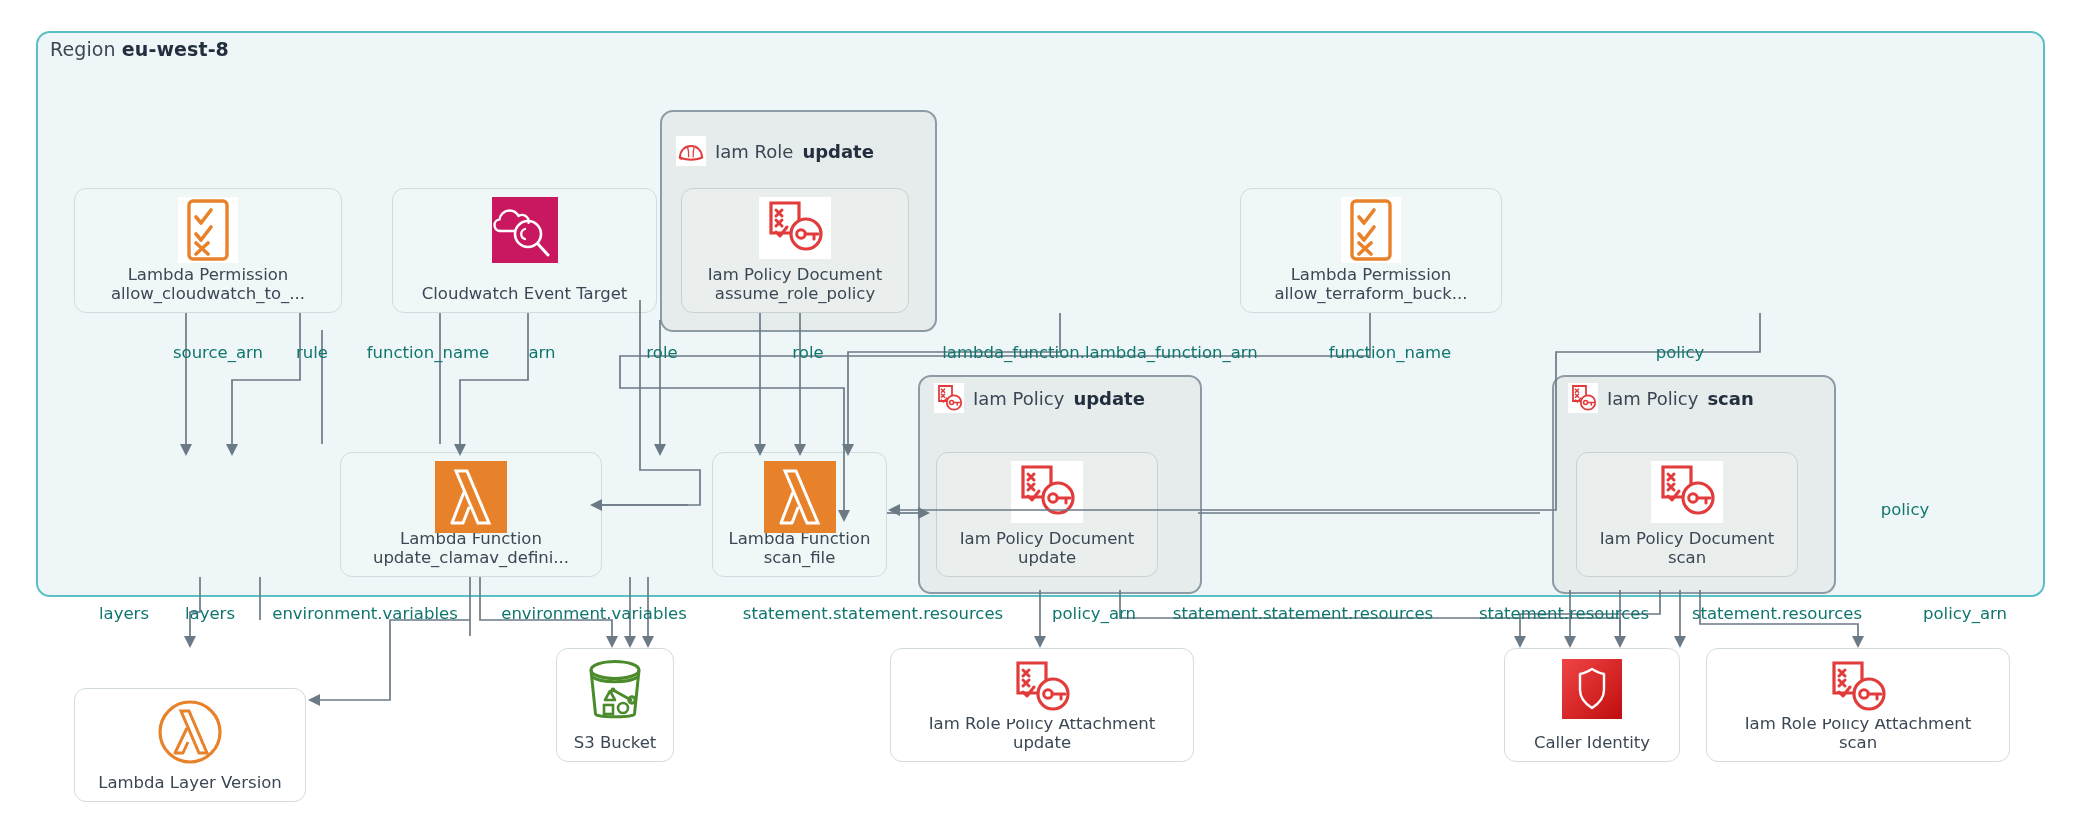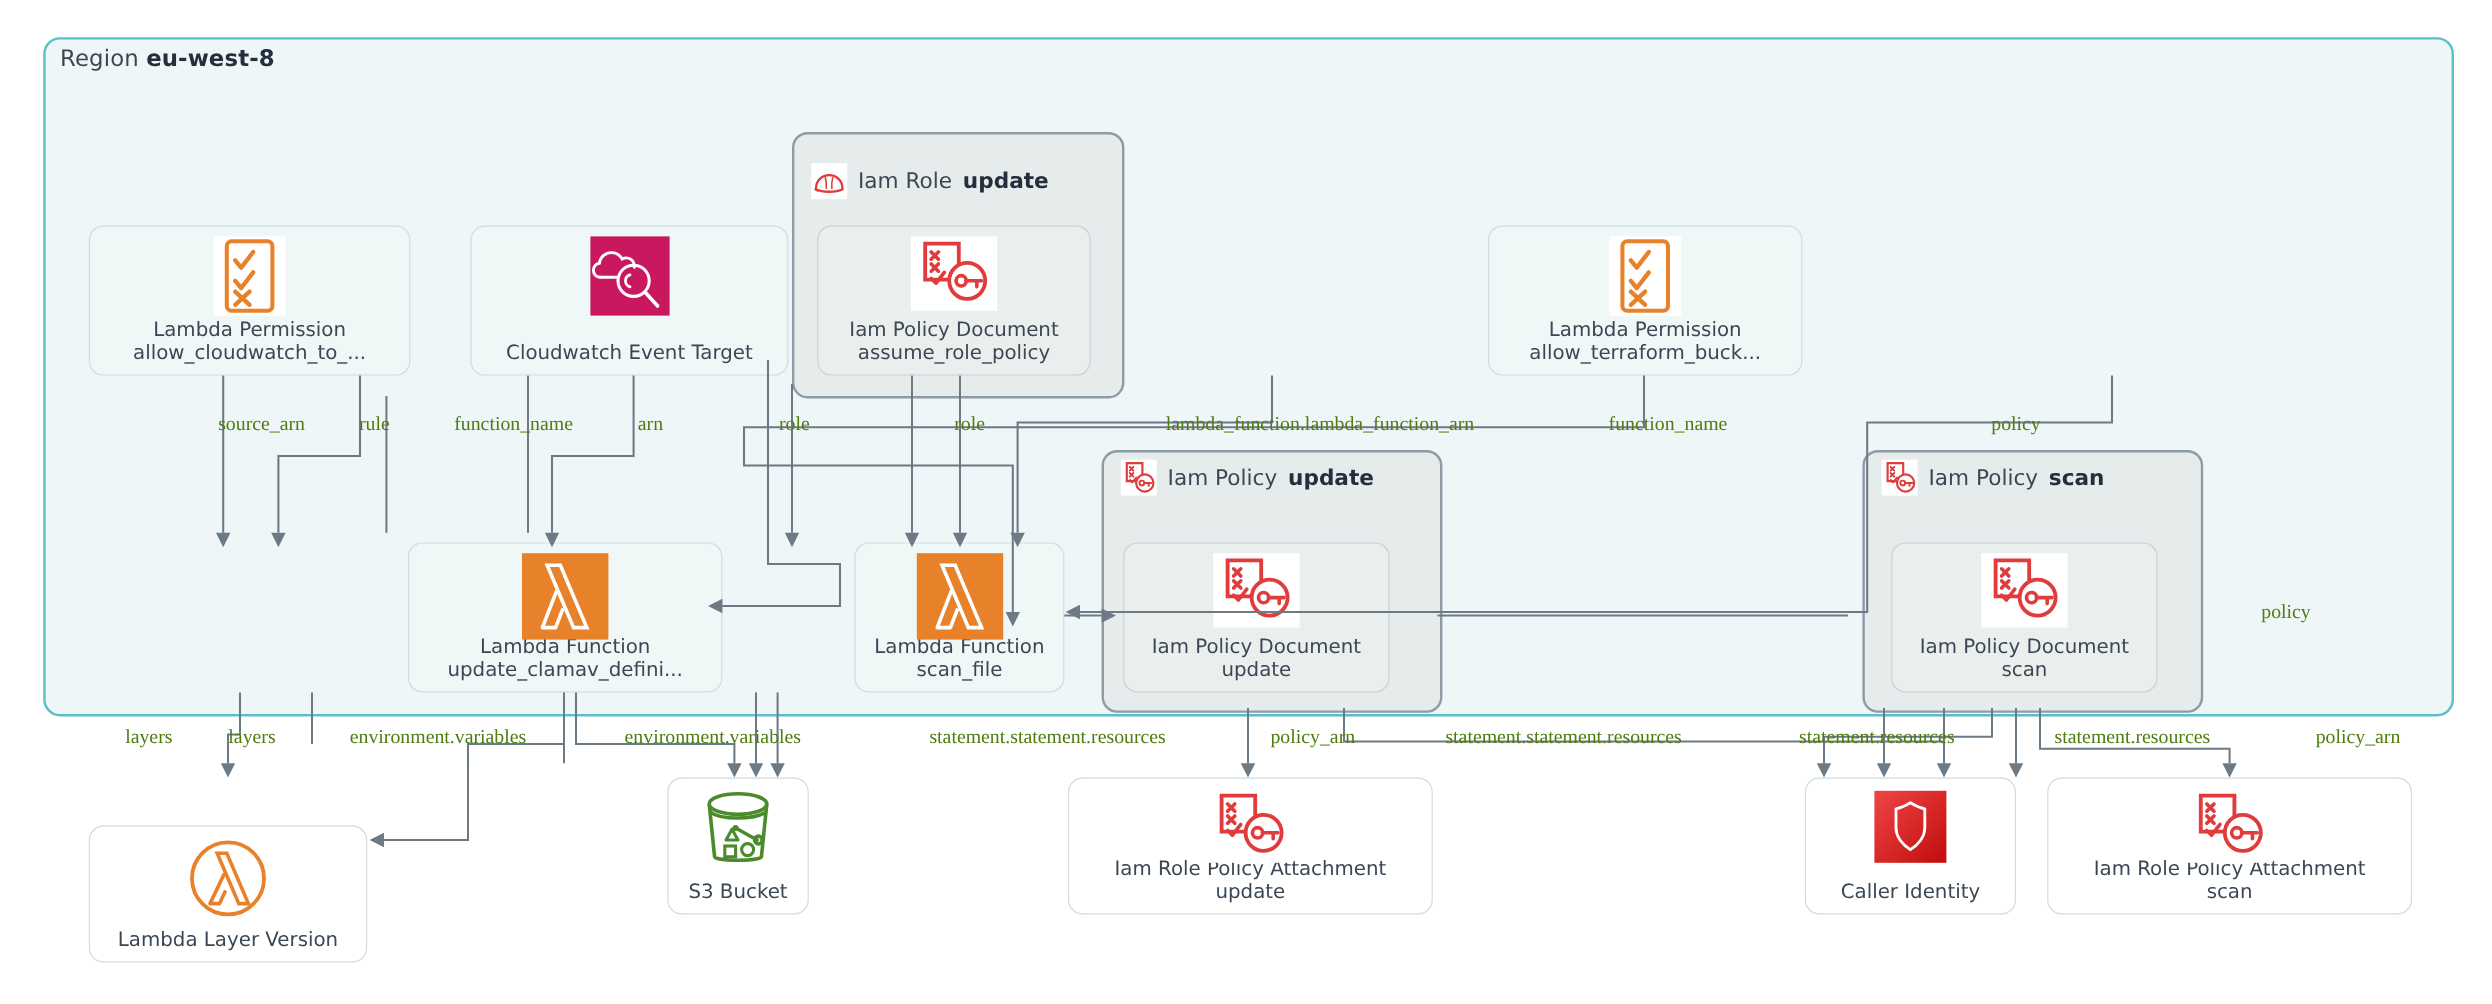--- a/index.html
+++ b/index.html
@@ -39,23 +39,22 @@
     position:absolute;left:50%;transform:translateX(-50%);
     background:#ffffff;display:block;
   }
   .node .nlabel{
     font-size:16.5px;line-height:19px;color:#3b4754;text-align:center;
     white-space:pre-line;width:100%;
   }
 
   
   .elabel{
-    position:absolute;font-size:16.5px;color:#4d7c0f;white-space:nowrap;
+    position:absolute;font-size:16.5px;color:#0f766e;white-space:nowrap;
     transform:translateX(-50%);
-    font-family:Liberation Serif, serif;
   }
 
   svg.wires{position:absolute;left:0;top:0;width:2077px;height:837px;pointer-events:none;}
   svg.wires path,svg.wires line{fill:none;stroke:#6c7a86;stroke-width:1.7px;}
   svg.wires polygon{fill:#6c7a86;}
 </style>
 </head>
 <body>
 
 <div id="canvas">

